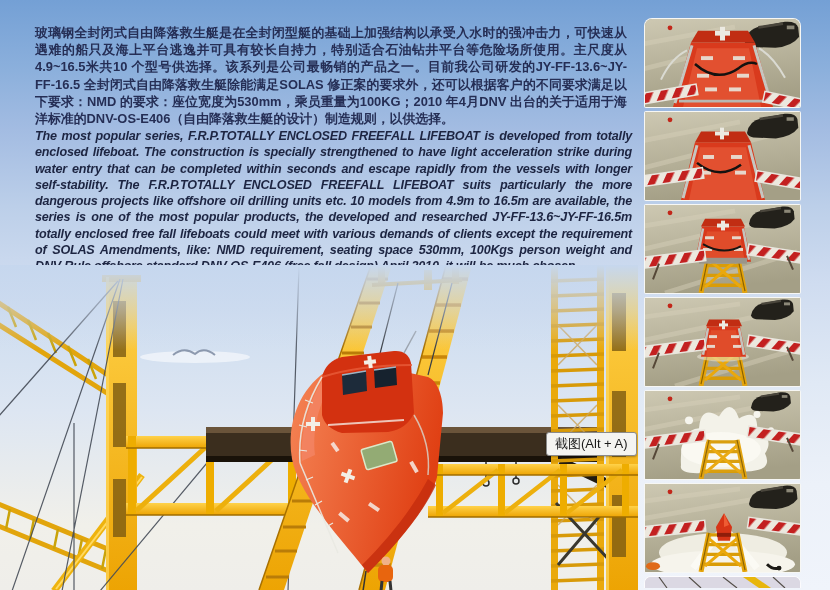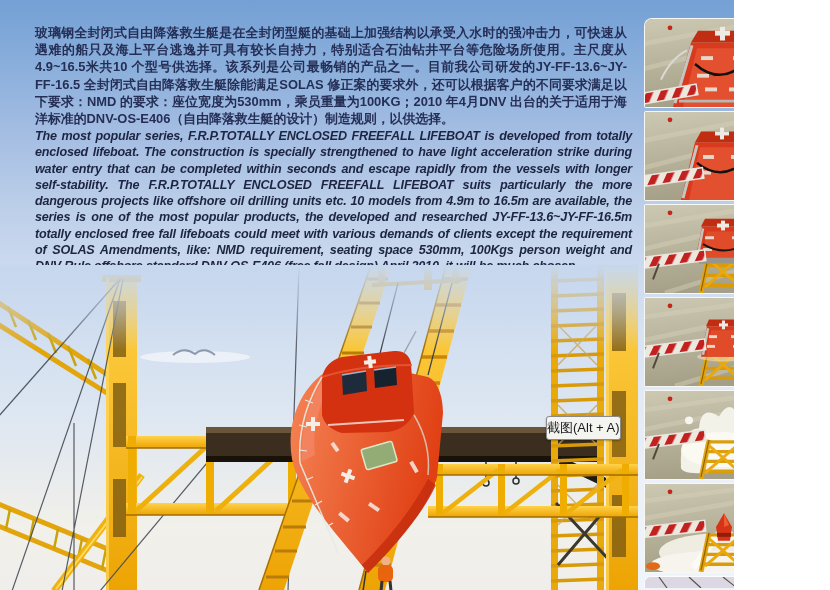--- a/index.html
+++ b/index.html
@@ -1,17 +1,17 @@
 <!DOCTYPE html>
 <html><head>
 <meta charset="utf-8">
 <style>
   html,body{margin:0;padding:0;}
   #page{
-    position:relative;width:734px;height:590px;overflow:hidden;
+    position:relative;width:830px;height:590px;overflow:hidden;
     font-family:"Liberation Sans",sans-serif;
     background:linear-gradient(180deg,#74a0d5 0%,#8cb0dc 12%,#a3bce2 22%,#bccfe9 35%,#cfdcf0 48%,#e0e9f5 65%,#ecf1f9 82%,#f0f4fb 100%);
   }
   .zh{
     position:absolute;left:35px;top:24px;width:592px;margin:0;
     font-size:12.9px;line-height:17.2px;font-weight:700;color:#252e55;
     text-align:justify;
   }
   .en{
     position:absolute;left:35px;top:128px;width:597px;margin:0;
@@ -23,21 +23,21 @@
   .strip{position:absolute;left:644px;top:18px;width:157px;}
   .frame{
     width:157px;height:90px;margin:0 0 3px 0;box-sizing:border-box;
     border:1px solid rgba(255,255,255,.9);border-radius:2px;overflow:hidden;
     background:#b0ab93;
   }
   .frame svg{display:block;width:100%;height:100%;}
   .frame.first{border-radius:8px 8px 2px 2px;}
   .frame.partial{height:12px;margin-top:2px;border-radius:7px 7px 0 0;border-bottom:none;background:#dbd8e3;}
   .tooltip{
-    position:absolute;left:546px;top:416px;height:22px;line-height:22px;padding:0 0;
+    position:absolute;left:546px;top:432px;height:22px;line-height:22px;padding:0 8px;
     background:#f4f4f1;border:1px solid #8a8a8a;border-radius:3px;
     font-size:13px;color:#1a1a1a;box-shadow:0 1px 2px rgba(0,0,0,.3);
     white-space:nowrap;cursor:pointer;
   }
   figure{margin:0;}
 </style>
 </head>
 <body>
 
 <div id="page">

